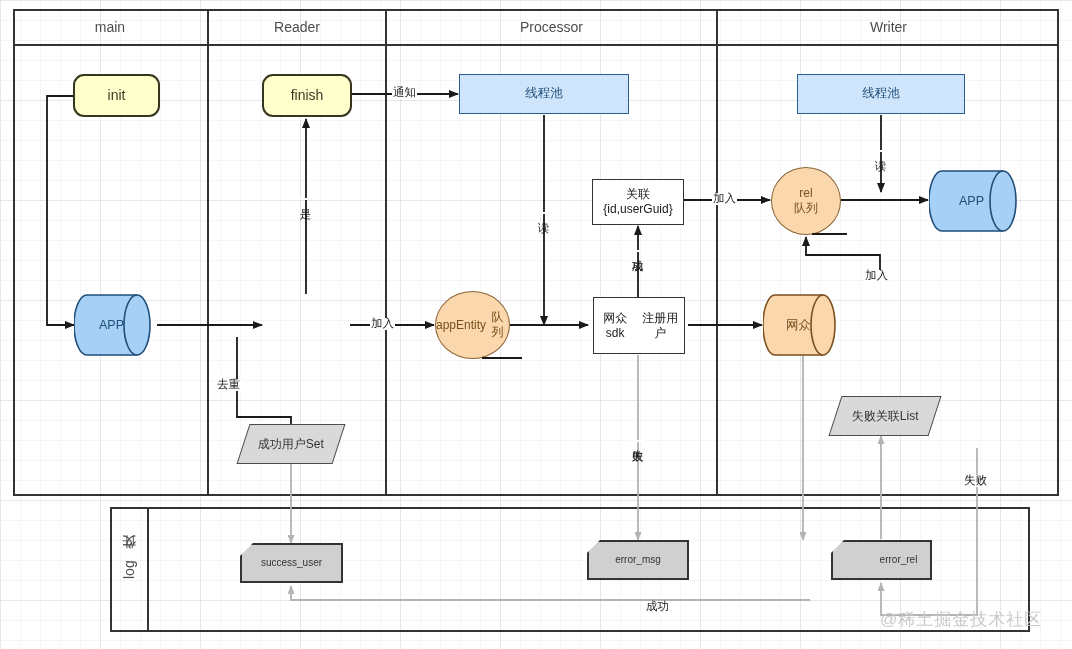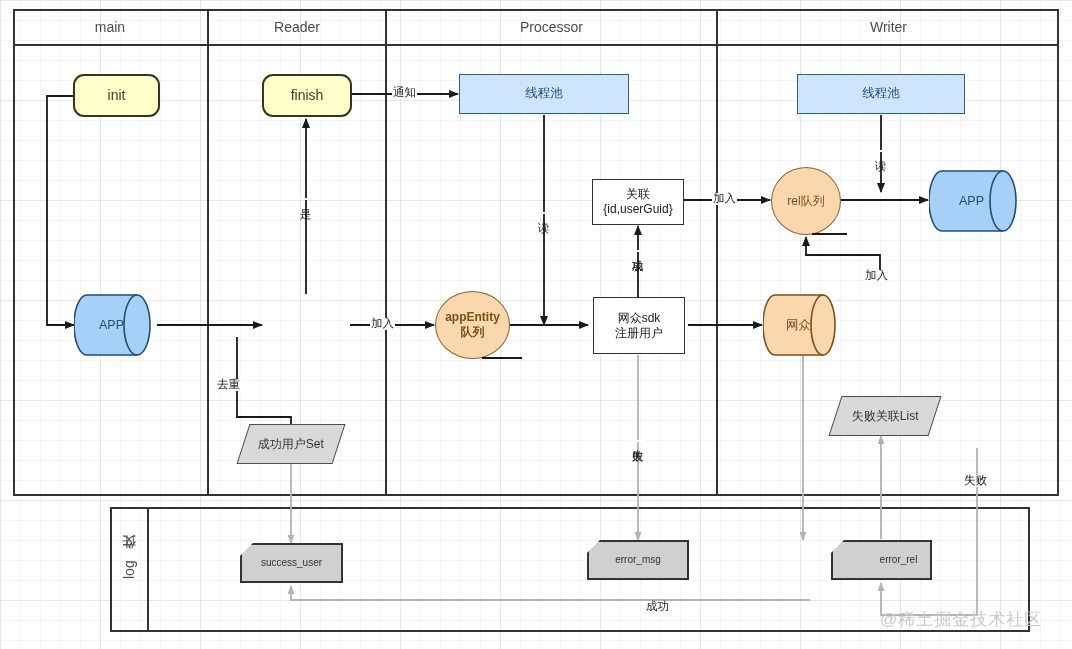--- a/index.html
+++ b/index.html
@@ -143,39 +143,39 @@
 
   <div class="node rounded" style="left:262px;top:74px;width:90px;height:43px;">finish</div>
 
 
   <div class="node para" style="left:243px;top:424px;width:96px;height:40px;">
     <span>成功用户Set</span>
   </div>
 
   <div class="node rect-blue" style="left:459px;top:74px;width:170px;height:40px;">线程池</div>
 
-  <div class="node circle" style="left:435px;top:291px;width:75px;height:68px;flex-direction:column;font-weight:bold;">
+  <div class="node circle" style="left:435px;top:291px;width:75px;height:68px;flex-direction:row;">
     <span>appEntity</span>
     <span>队列</span>
   </div>
   <div style="position:absolute;left:482px;top:357px;width:40px;height:1.8px;background:#1a1a1a;"></div>
 
   <div class="node rect-plain" style="left:592px;top:179px;width:92px;height:46px;flex-direction:column;">
     <span>关联</span>
     <span>{id,userGuid}</span>
   </div>
 
-  <div class="node rect-plain" style="left:593px;top:297px;width:92px;height:57px;flex-direction:column;">
+  <div class="node rect-plain" style="left:593px;top:297px;width:92px;height:57px;flex-direction:row;">
     <span>网众sdk</span>
     <span>注册用户</span>
   </div>
 
   <div class="node rect-blue" style="left:797px;top:74px;width:168px;height:40px;">线程池</div>
 
-  <div class="node circle" style="left:771px;top:167px;width:70px;height:68px;flex-direction:row;">
+  <div class="node circle" style="left:771px;top:167px;width:70px;height:68px;flex-direction:column;">
     <span>rel</span>
     <span>队列</span>
   </div>
   <div style="position:absolute;left:812px;top:233px;width:35px;height:1.8px;background:#1a1a1a;"></div>
 
   <div class="cyl" style="left:929px;top:169px;width:95px;height:64px;">
     <svg width="95" height="64" viewBox="0 0 95 64">
       <path d="M13,2 H74 A13,30 0 0 1 74,62 H13 A13,30 0 0 1 13,2 Z" fill="#a6d0f5" stroke="#1f4e79" stroke-width="1.6"></path>
       <path d="M74,2 A13,30 0 0 0 74,62" fill="none" stroke="#1f4e79" stroke-width="1.6"></path>
     </svg>

